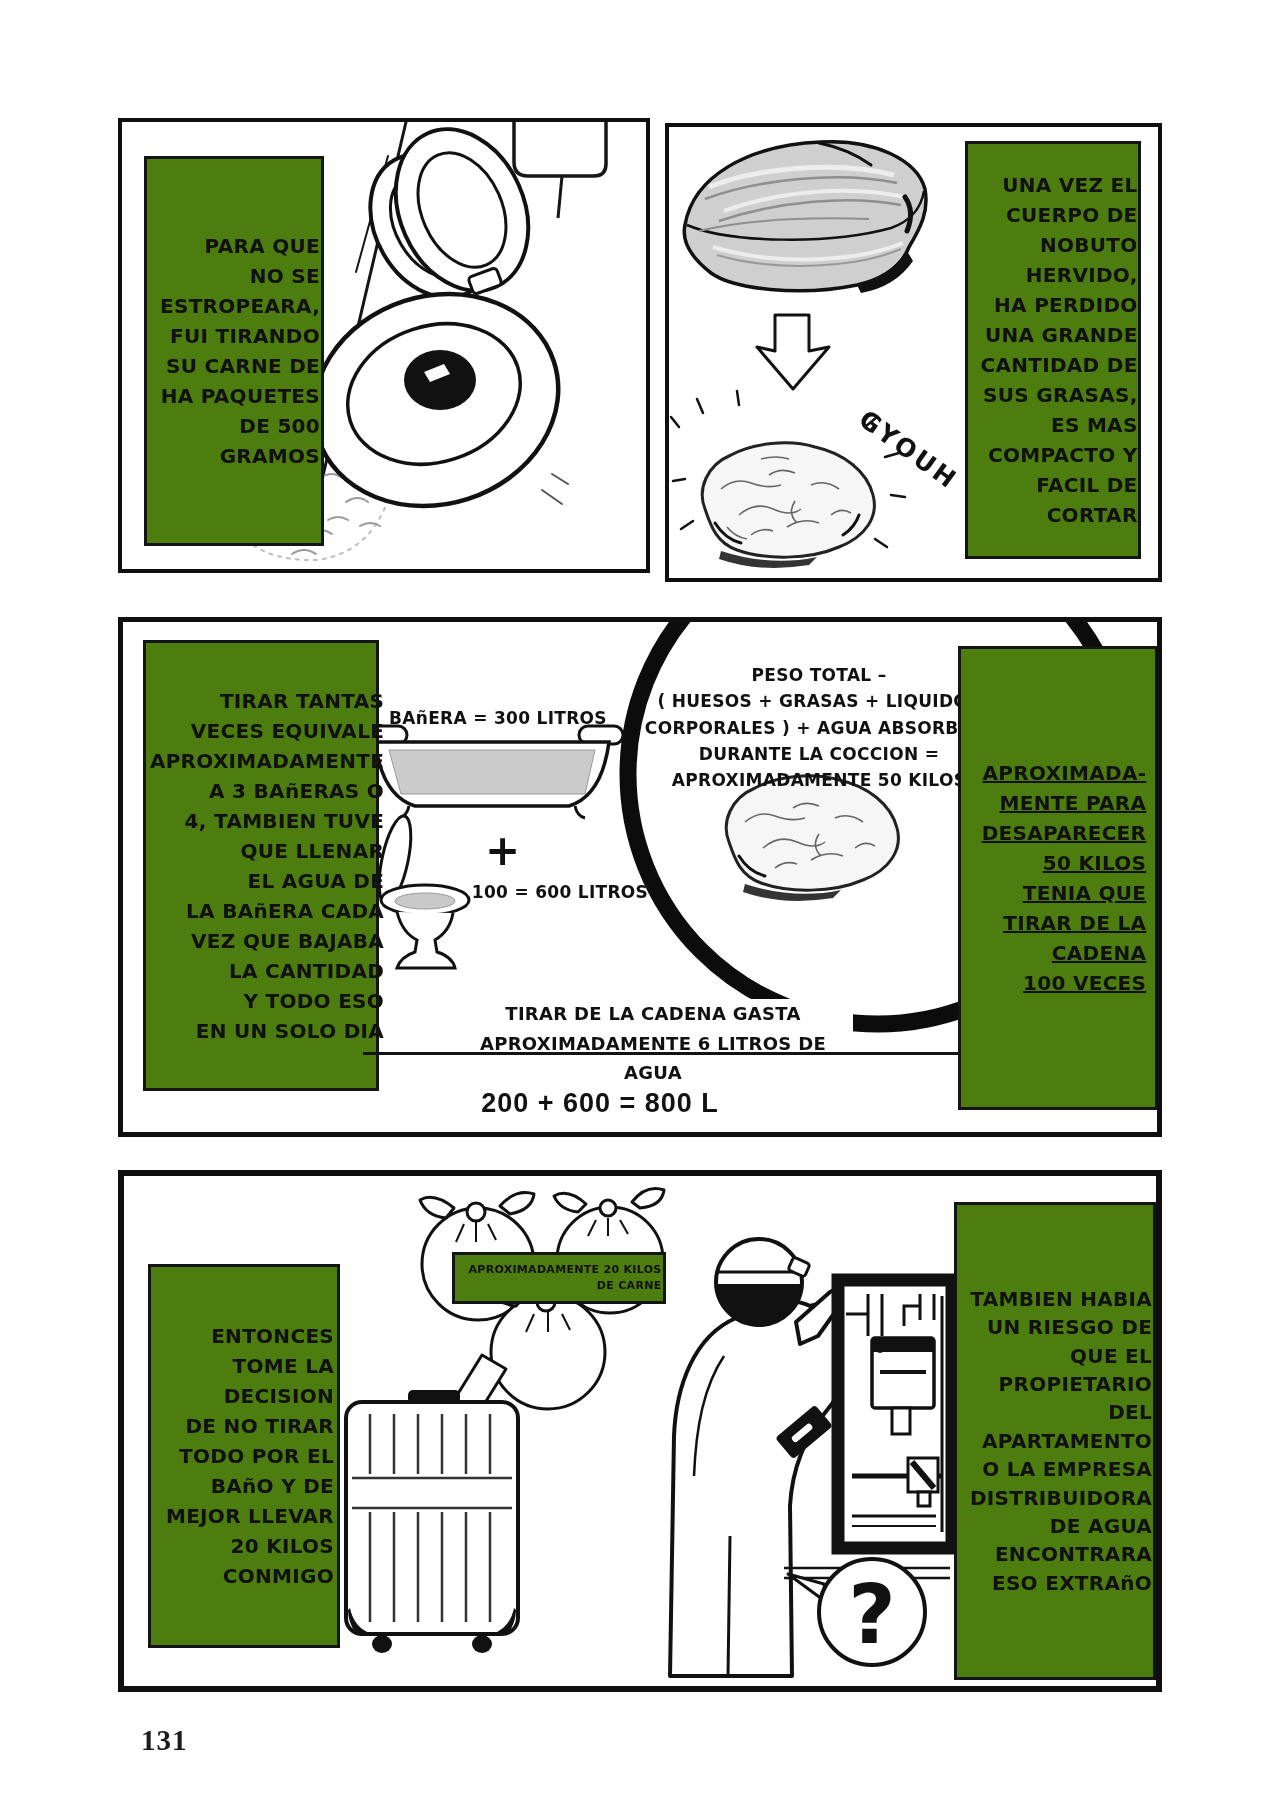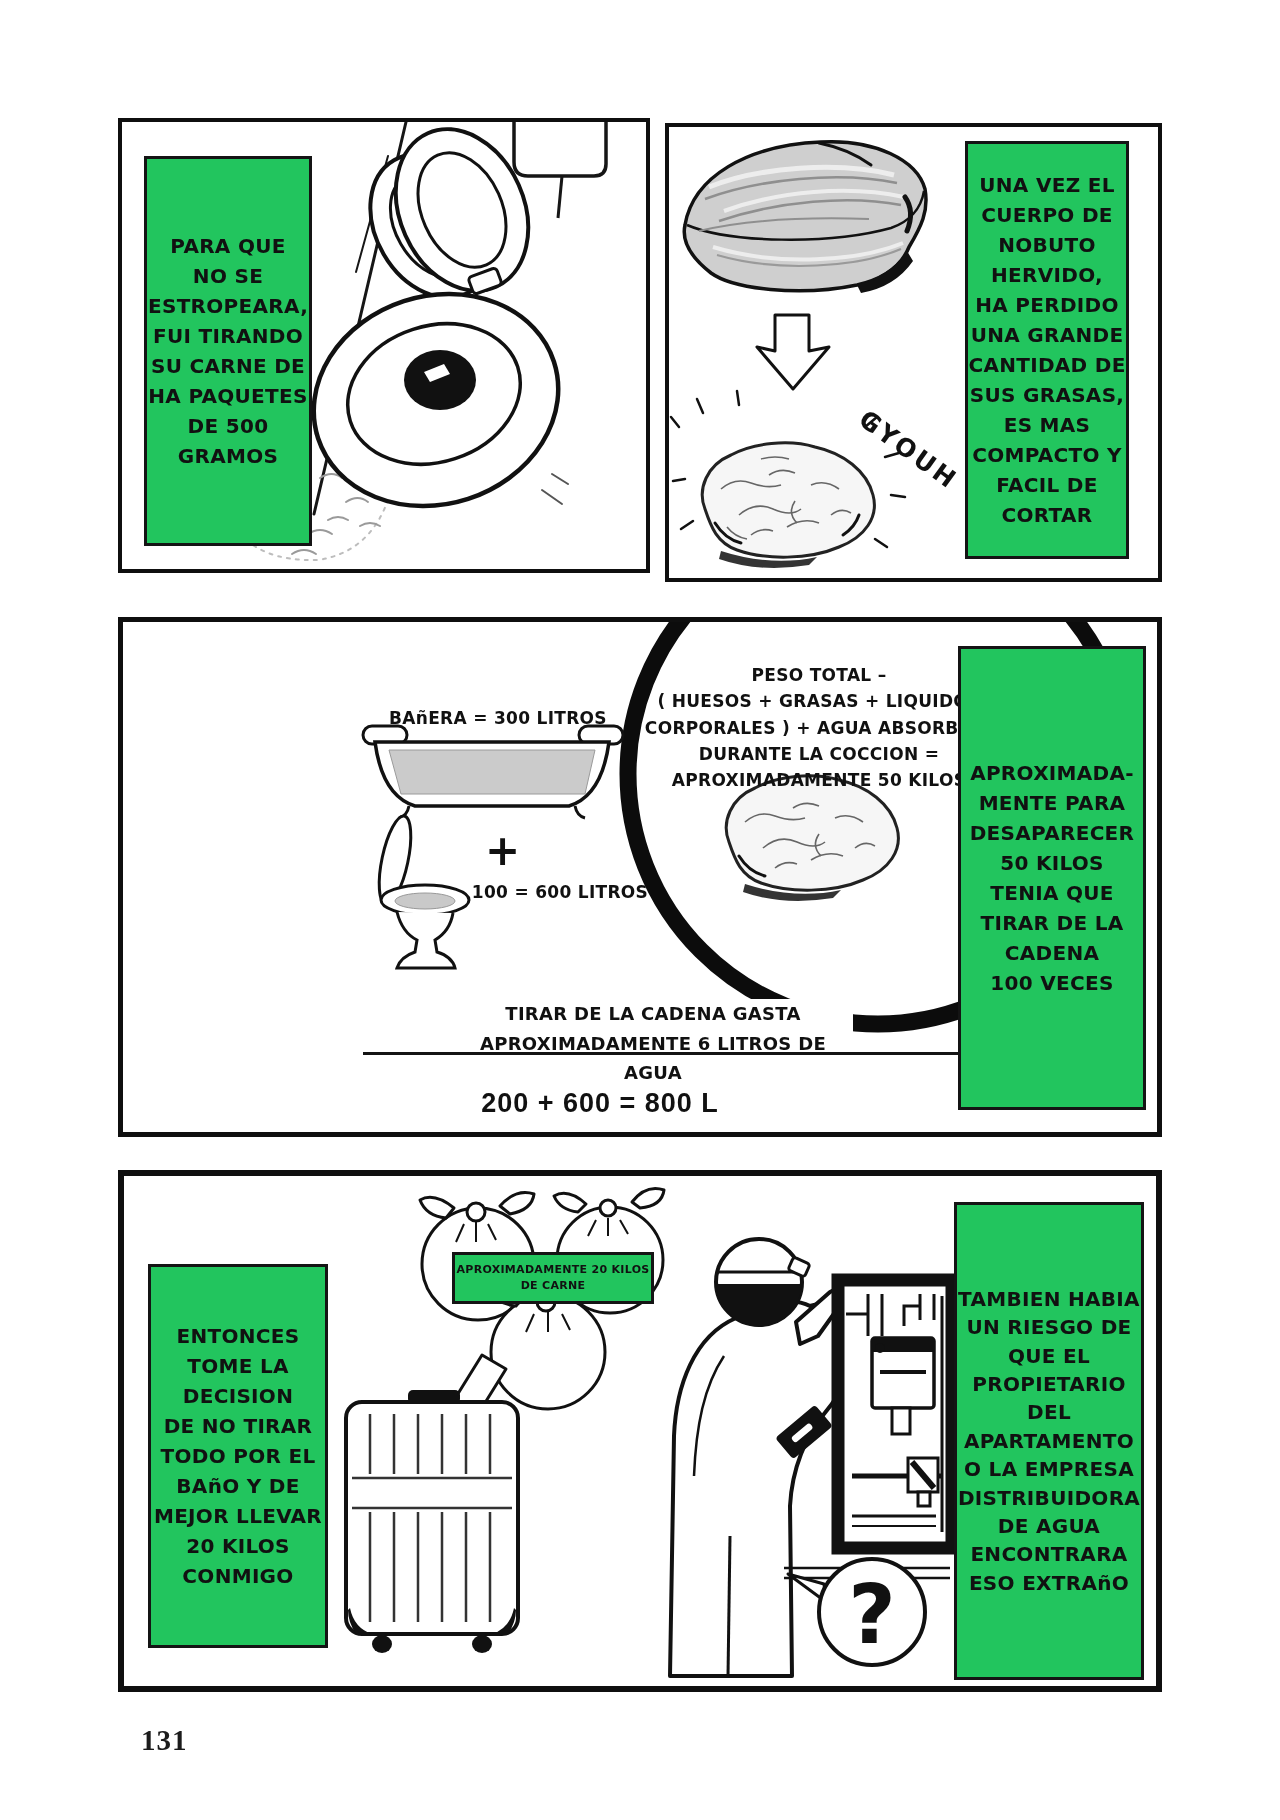--- a/index.html
+++ b/index.html
@@ -2,23 +2,23 @@
 <html><head>
 <meta charset="utf-8">
 <style>
   html,body{margin:0;padding:0;background:#ffffff;}
   .page{position:relative;width:1280px;height:1820px;background:#ffffff;overflow:hidden;
         font-family:"DejaVu Sans",sans-serif;color:#111;}
   .panel{position:absolute;background:#fff;border:4px solid #0f0f0f;box-sizing:border-box;overflow:hidden;}
   #p3{border-width:5px;}
   #p4{border-width:6px;}
   .art{position:absolute;left:0;top:0;}
-  .tbox{position:absolute;border:3px solid #141414;background:#22c55e;display:flex;align-items:center;
-        justify-content:center;text-align:center;white-space:pre-line;font-weight:bold;
-        line-height:1.5;letter-spacing:.3px;}
+  .tbox{position:absolute;border:3px solid #141414;background:#4d7c0f;display:flex;align-items:center;
+        justify-content:center;text-align:right;white-space:pre-line;font-weight:bold;
+        line-height:1.5;letter-spacing:.3px;padding-left:12px;}
   .freetext{position:absolute;font-weight:bold;text-align:center;white-space:pre-line;letter-spacing:.3px;margin-top:20px;}
   .equation{font-family:"Liberation Sans",sans-serif;font-weight:bold;letter-spacing:1px;}
   .pageno{position:absolute;font-family:"Liberation Serif",serif;font-weight:bold;color:#1b1b1b;
           letter-spacing:1px;}
   svg{display:block;}
   svg *{vector-effect:none;}
 </style>
 </head>
 <body>
 
@@ -164,33 +164,45 @@
             <path d="M96 88 q16 -10 32 -4"></path>
           <path d="M60 96 q10 -8 22 -4"></path>
             <path d="M120 46 q14 -6 28 4"></path>
           <path d="M140 76 q10 -8 20 -2"></path>
             <path d="M104 62 q-8 12 2 22"></path>
         </g>
         <path d="M24 84 q10 16 26 20" stroke="#111" stroke-width="3" fill="none" stroke-linecap="round"></path>
         <path d="M30 112 q50 16 96 6 l-8 8 q-50 8 -90 -6 z" fill="#111" opacity=".85"></path>
       </g>
     </svg>
+    <div class="tbox" style="left:20px;top:18px;width:218px;height:445px;font-size:20px;">TIRAR TANTAS
+VECES EQUIVALE
+APROXIMADAMENTE
+A 3 BAñERAS O
+4, TAMBIEN TUVE
+QUE LLENAR
+EL AGUA DE
+LA BAñERA CADA
+VEZ QUE BAJABA
+LA CANTIDAD
+Y TODO ESO
+EN UN SOLO DIA</div>
     <div class="freetext" style="left:240px;top:66px;width:270px;font-size:17px;">BAñERA = 300 LITROS</div>
     <div class="freetext" style="left:362px;top:184px;font-size:42px;">+</div>
     <div class="freetext" style="left:322px;top:240px;width:230px;font-size:17px;">100 = 600 LITROS</div>
     <div class="freetext" style="left:506px;top:20px;width:380px;font-size:17px;line-height:1.55;">PESO TOTAL –
 ( HUESOS + GRASAS + LIQUIDOS
 CORPORALES ) + AGUA ABSORBIDA
 DURANTE LA COCCION =
 APROXIMADAMENTE 50 KILOS</div>
     <div class="freetext" style="left:330px;top:357px;width:400px;font-size:18px;line-height:1.65;background:#fff;">TIRAR DE LA CADENA GASTA
 APROXIMADAMENTE 6 LITROS DE AGUA</div>
     <div style="position:absolute;left:240px;top:430px;width:600px;height:3px;background:#141414;"></div>
     <div class="freetext equation" style="left:312px;top:446px;width:330px;font-size:27px;">200 + 600 = 800 L</div>
-    <div class="tbox" style="left:835px;top:24px;width:182px;height:458px;font-size:20px;">APROXIMADA-
+    <div class="tbox" style="left:835px;top:24px;width:182px;height:458px;font-size:20px;text-decoration:underline;">APROXIMADA-
 MENTE PARA
 DESAPARECER
 50 KILOS
 TENIA QUE
 TIRAR DE LA
 CADENA
 100 VECES</div>
   </section>
 
   <section class="panel" id="p4" style="left:118px;top:1170px;width:1044px;height:522px;">

